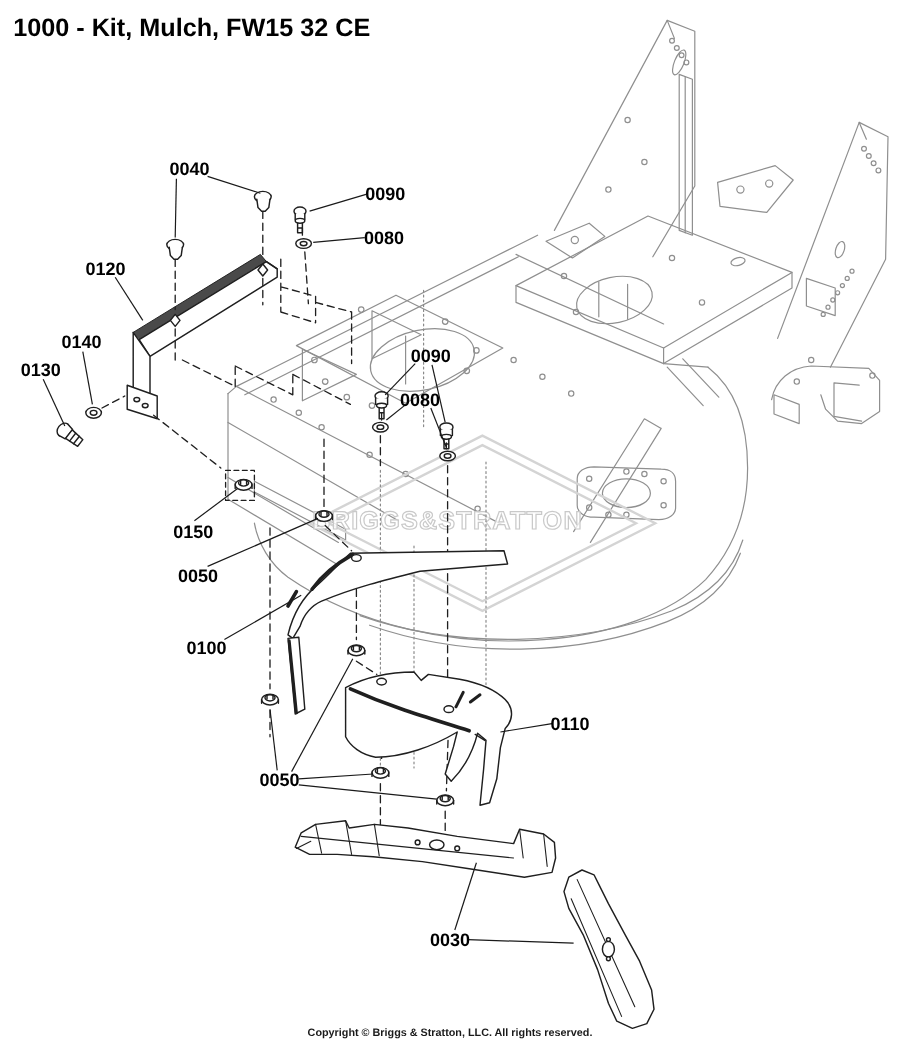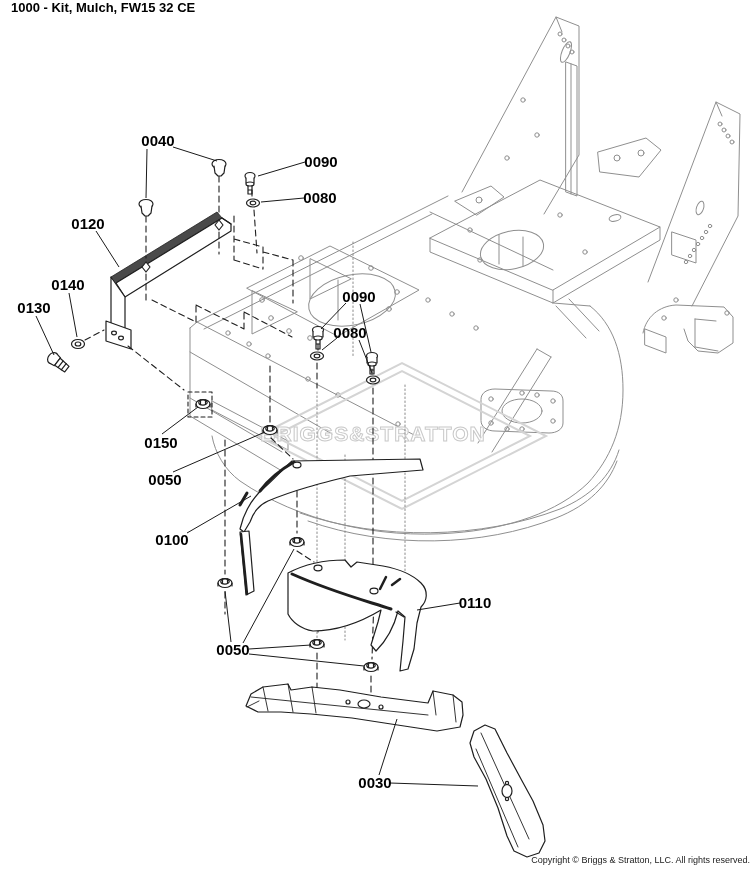--- a/index.html
+++ b/index.html
@@ -1,20 +1,20 @@
 <!DOCTYPE html>
 <html><head>
 <meta charset="utf-8">
 <style>
   html,body{margin:0;padding:0;background:#ffffff;}
   body{width:750px;height:872px;position:relative;overflow:hidden;
        font-family:"Liberation Sans",sans-serif;}
-  .page-title{position:absolute;left:11px;top:0;font-size:13px;font-weight:bold;color:#000;}
-  .copyright{position:absolute;left:0;right:0;top:855px;text-align:right;
-             font-size:9px;font-weight:normal;color:#1a1a1a;}
+  .page-title{position:absolute;left:11px;top:12px;font-size:21px;font-weight:bold;color:#000;}
+  .copyright{position:absolute;left:0;right:0;top:855px;text-align:center;
+             font-size:9px;font-weight:bold;color:#1a1a1a;}
   svg{position:absolute;left:0;top:0;}
   svg text.callout{font-family:"Liberation Sans",sans-serif;font-size:15px;font-weight:bold;fill:#000;}
   svg text.wm{font-family:"Liberation Sans",sans-serif;font-size:21px;font-weight:bold;
               letter-spacing:1px;fill:#ffffff;fill-opacity:.78;stroke:#c9c9c9;stroke-width:1;}
 </style>
 </head>
 <body>
 
 <div class="page-title">1000 - Kit, Mulch, FW15 32 CE</div>
 

